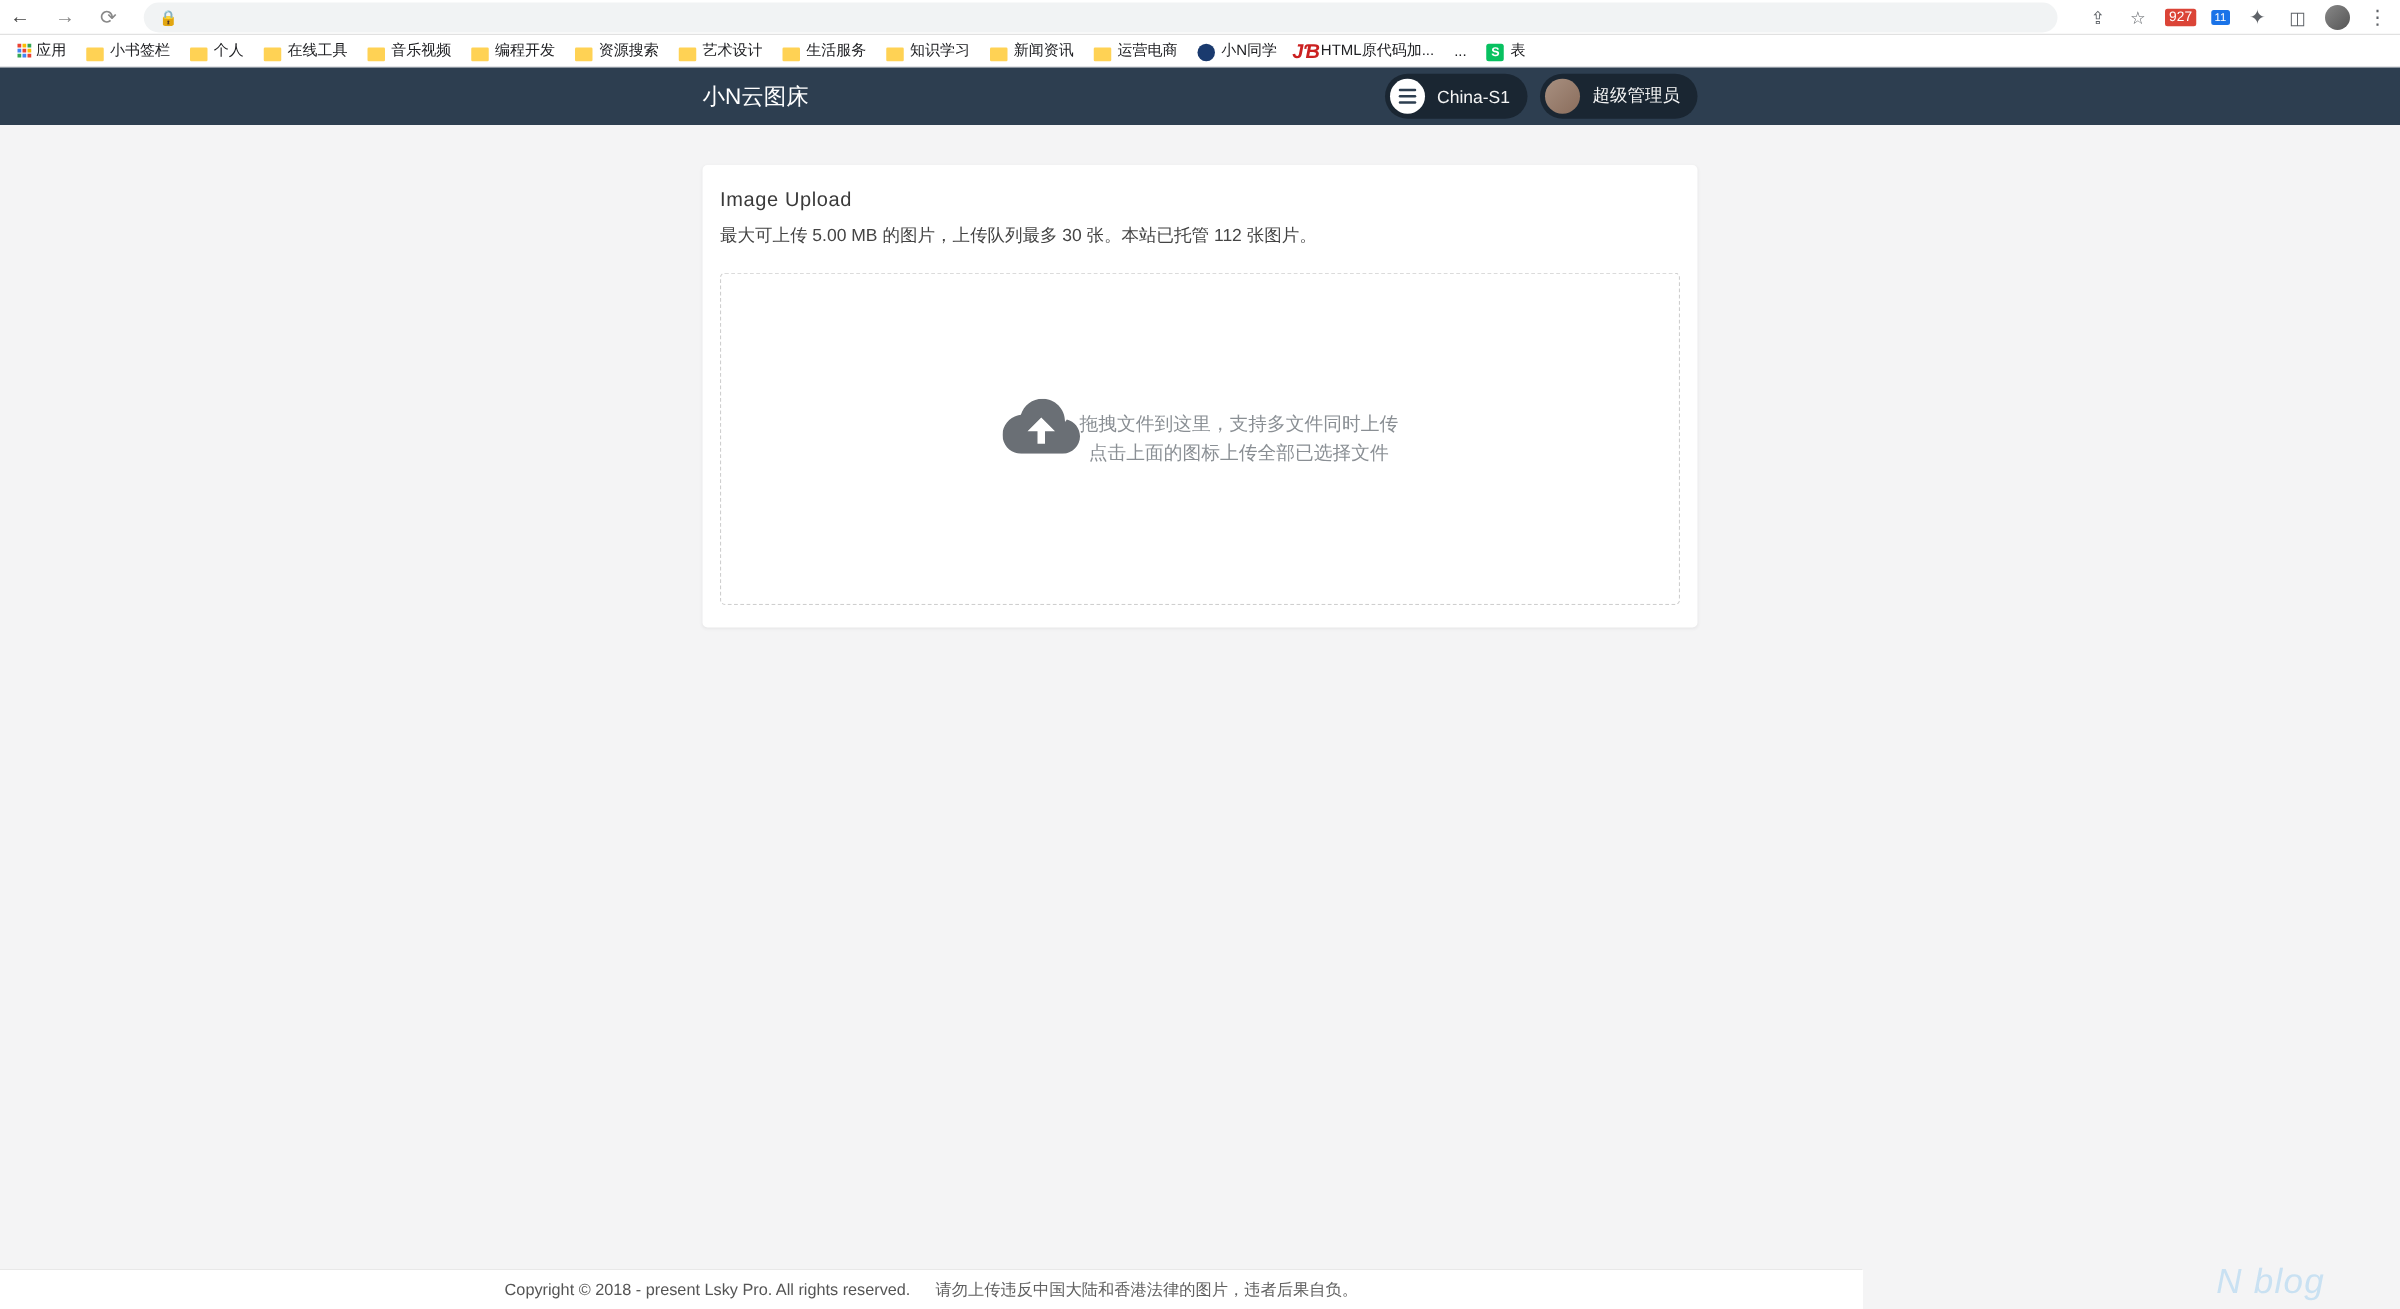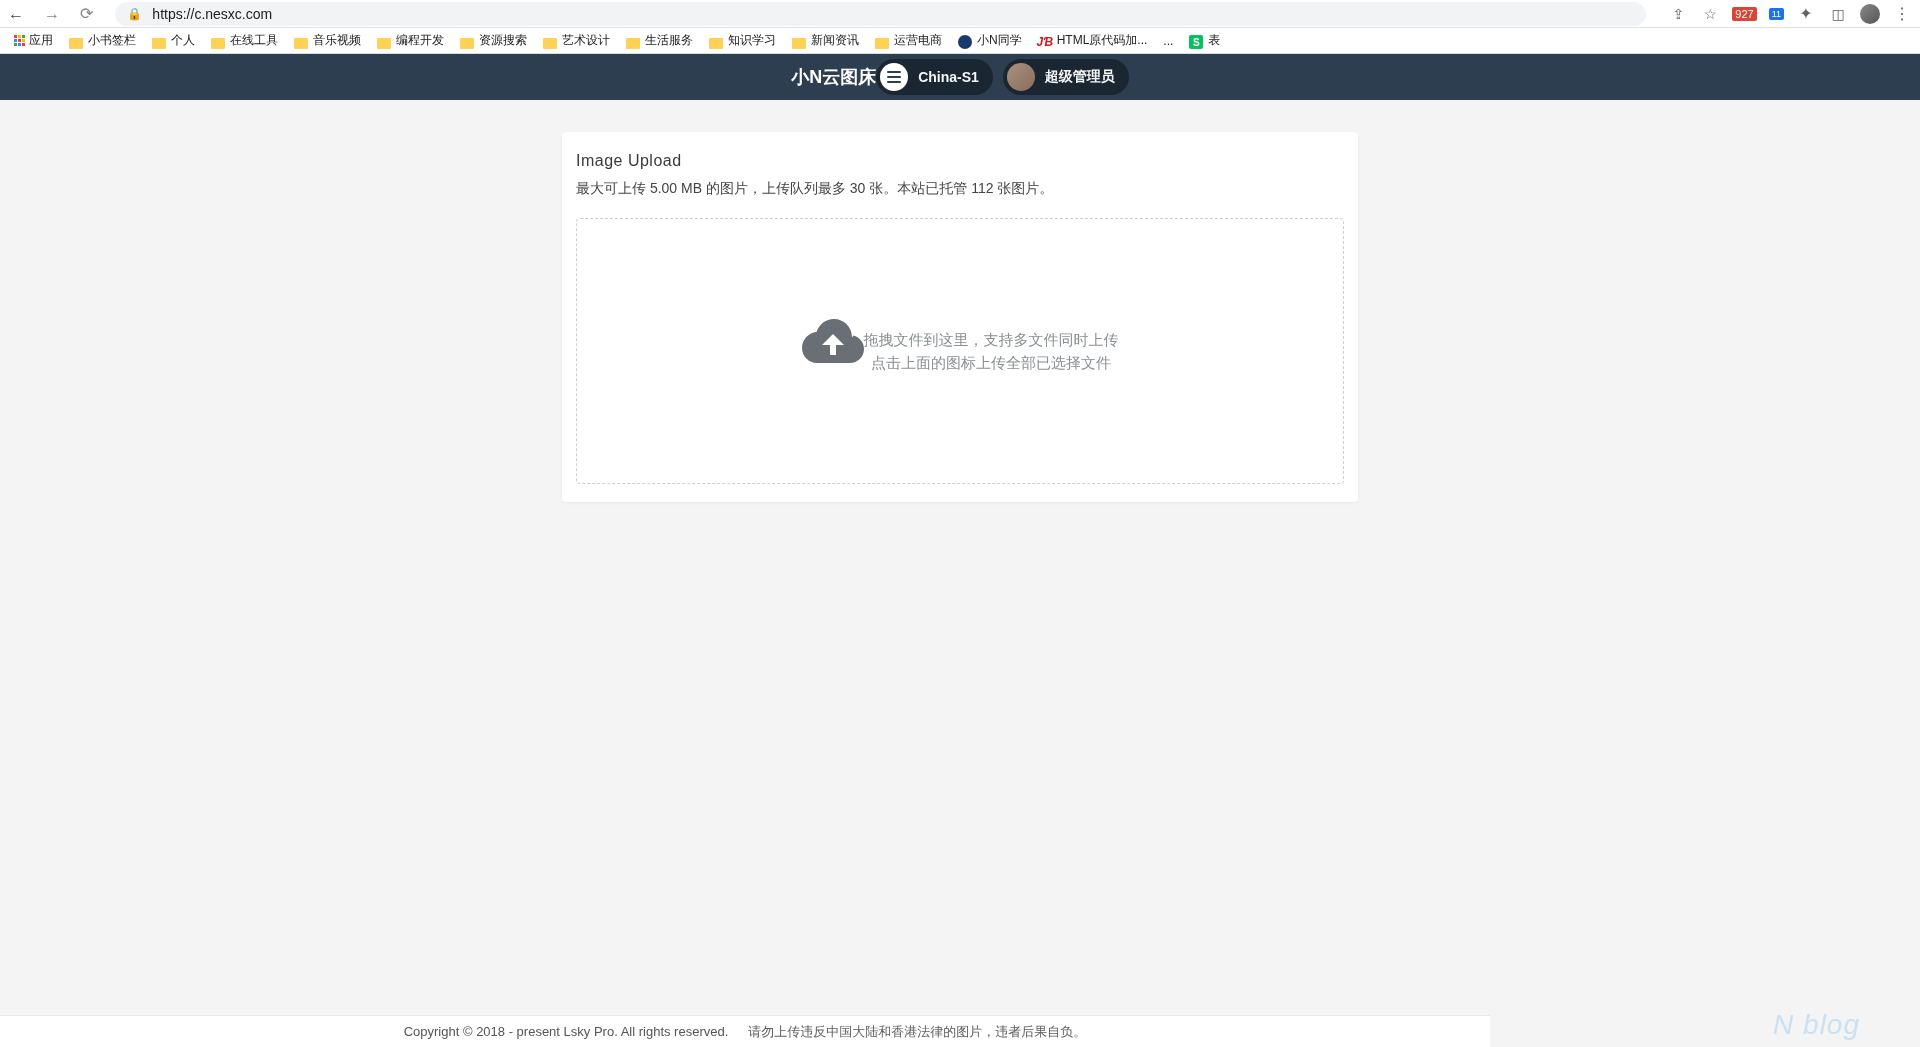--- a/index.html
+++ b/index.html
@@ -32,26 +32,26 @@
     .apps-grid span:nth-child(2) { background: #fbbc04; }
     .apps-grid span:nth-child(3) { background: #34a853; }
     .apps-grid span:nth-child(4) { background: #4285f4; }
     .apps-grid span:nth-child(5) { background: #ea4335; }
     .apps-grid span:nth-child(6) { background: #fbbc04; }
     .apps-grid span:nth-child(7) { background: #34a853; }
     .apps-grid span:nth-child(8) { background: #4285f4; }
     .apps-grid span:nth-child(9) { background: #ea4335; }
     .folder-icon { width: 14px; height: 11px; background: #ffd254; border-radius: 1px; position: relative; }
     .favicon-circle { width: 14px; height: 14px; border-radius: 50%; background: #1a3a6e; }
-    .favicon-jd { width: 14px; height: 14px; display:flex; align-items:center; justify-content:center; font-size:12px; font-weight:bold; color:#cb2020; font-style: italic; }
+    .favicon-jd { width: 14px; height: 14px; display:flex; align-items:center; justify-content:center; font-size:16px; font-weight:bold; color:#cb2020; font-style: italic; }
     .favicon-green { width: 14px; height: 14px; background: #07c160; border-radius: 2px; display: flex; align-items: center; justify-content: center; color: #fff; font-size: 10px; font-weight: bold; }
 
     
     .app-header { height: 46px; background: #2d3e50; display: flex; align-items: center; padding: 0 24px; color: #fff; }
-    .header-container { width: 796px; margin: 0 auto; display: flex; align-items: center; justify-content: center; font-weight: bold; }
+    .header-container { width: 796px; margin: 0 auto; display: flex; align-items: center; justify-content: space-between; }
     .logo-text { font-size: 18px; color: #fff; }
     .header-right { display: flex; align-items: center; gap: 10px; }
     .pill { background: #1a2632; border-radius: 22px; display: flex; align-items: center; padding: 4px 14px 4px 4px; gap: 10px; font-size: 14px; color: #f5f5f5; cursor: pointer; }
     .pill-circle { width: 28px; height: 28px; border-radius: 50%; background: #fff; display: flex; align-items: center; justify-content: center; }
     .hamburger { display: flex; flex-direction: column; gap: 3px; }
     .hamburger span { width: 14px; height: 2px; background: #2d3e50; border-radius: 1px; }
     .pill-avatar { width: 28px; height: 28px; border-radius: 50%; background: linear-gradient(135deg, #a89080, #8a6d5c); }
 
     
     .main { padding: 32px 0; }
@@ -72,21 +72,20 @@
 <body>
 
 <div class="browser-toolbar">
   <div class="nav-arrows">
     <span class="enabled">←</span>
     <span>→</span>
     <span class="reload-icon">⟳</span>
   </div>
   <div class="address-bar">
     <span class="lock-icon">🔒</span>
-    <span class="url-text">https://c.nesxc.com</span>
   </div>
   <div class="toolbar-right">
     <span class="toolbar-icon">⇪</span>
     <span class="toolbar-icon">☆</span>
     <span class="red-badge">927</span>
     <span class="blue-badge">11</span>
     <span class="toolbar-icon puzzle">✦</span>
     <span class="toolbar-icon window-icon">◫</span>
     <span class="avatar-icon"></span>
     <span class="toolbar-icon dots">⋮</span>

